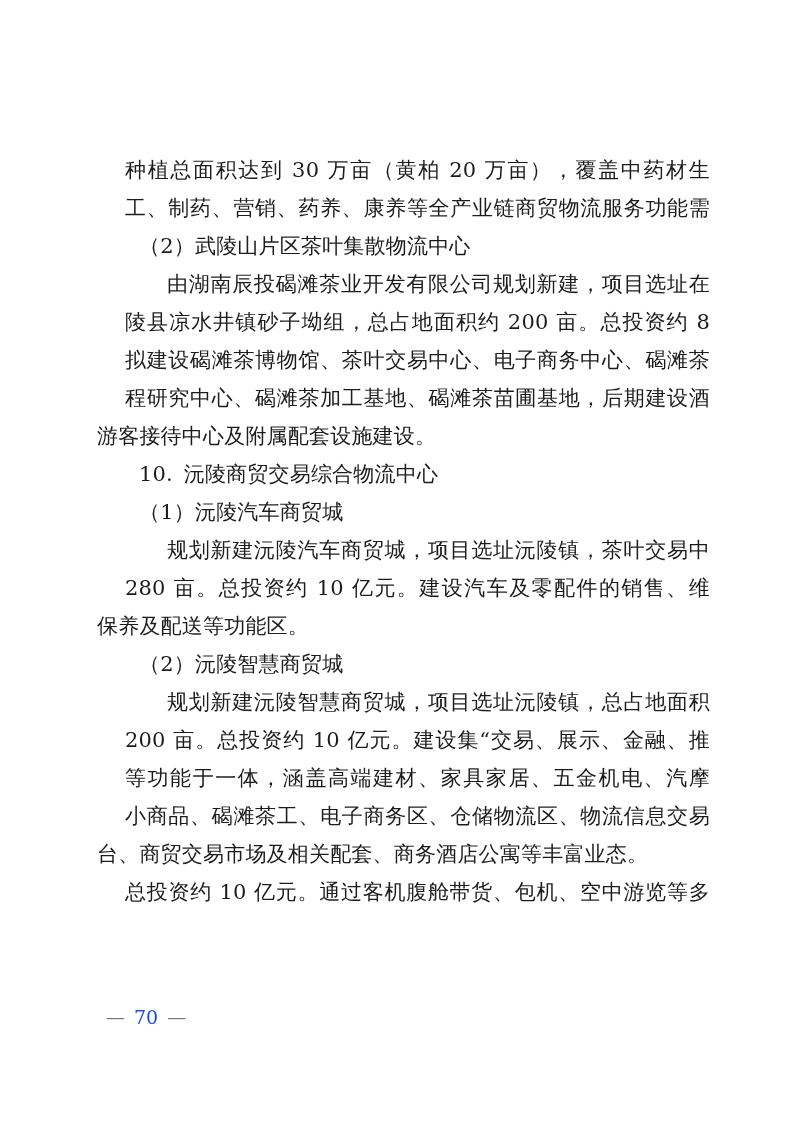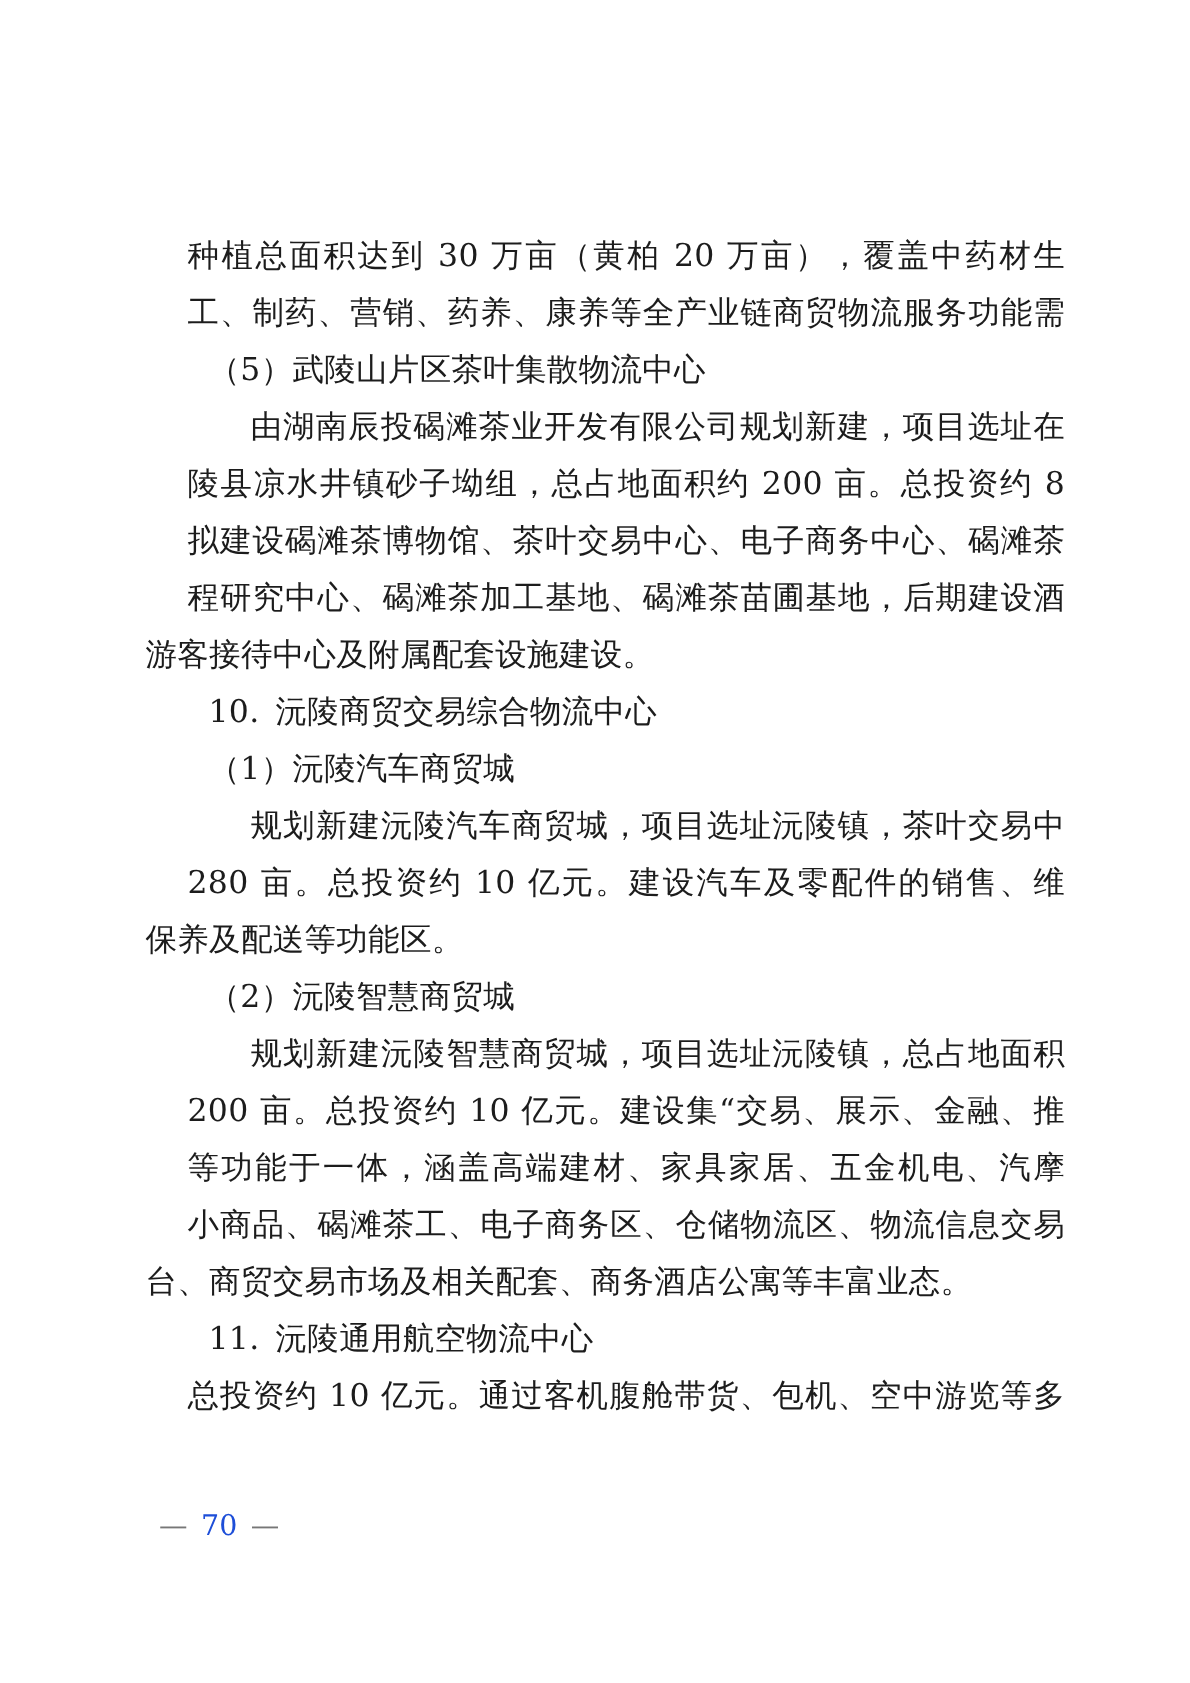--- a/index.html
+++ b/index.html
@@ -57,38 +57,37 @@
   }
 </style>
 </head>
 <body>
 
 <div class="page">
 
   <main class="text-block" id="text-block">
       <div class="line justify">种植总面积达到 30 万亩（黄柏 20 万亩），覆盖中药材生产、加</div>
       <div class="line justify">工、制药、营销、药养、康养等全产业链商贸物流服务功能需求。</div>
-      <div class="line indent">（5）武陵山片区茶叶集散物流中心</div>
+      <div class="line indent">（2）武陵山片区茶叶集散物流中心</div>
       <div class="line indent justify">由湖南辰投碣滩茶业开发有限公司规划新建，项目选址在沅</div>
       <div class="line justify">陵县凉水井镇砂子坳组，总占地面积约 200 亩。总投资约 8 亿元。</div>
       <div class="line justify">拟建设碣滩茶博物馆、茶叶交易中心、电子商务中心、碣滩茶工</div>
       <div class="line justify">程研究中心、碣滩茶加工基地、碣滩茶苗圃基地，后期建设酒店、</div>
       <div class="line">游客接待中心及附属配套设施建设。</div>
       <div class="line indent">10. 沅陵商贸交易综合物流中心</div>
       <div class="line indent">（1）沅陵汽车商贸城</div>
       <div class="line indent justify">规划新建沅陵汽车商贸城，项目选址沅陵镇，茶叶交易中心</div>
       <div class="line justify">280 亩。总投资约 10 亿元。建设汽车及零配件的销售、维修、</div>
       <div class="line">保养及配送等功能区。</div>
       <div class="line indent">（2）沅陵智慧商贸城</div>
       <div class="line indent justify">规划新建沅陵智慧商贸城，项目选址沅陵镇，总占地面积约</div>
       <div class="line justify">200 亩。总投资约 10 亿元。建设集“交易、展示、金融、推广”</div>
       <div class="line justify">等功能于一体，涵盖高端建材、家具家居、五金机电、汽摩配、</div>
       <div class="line justify">小商品、碣滩茶工、电子商务区、仓储物流区、物流信息交易平</div>
       <div class="line">台、商贸交易市场及相关配套、商务酒店公寓等丰富业态。</div>
-      <div class="line indent">11. 沅陵通用航空物流中心</div>
       <div class="line justify">总投资约 10 亿元。通过客机腹舱带货、包机、空中游览等多种</div>
     </main>
 
   <footer class="footer">
     <span class="dash">—</span>
     <span class="num">70</span>
     <span class="dash">—</span>
   </footer>
 
 </div>

